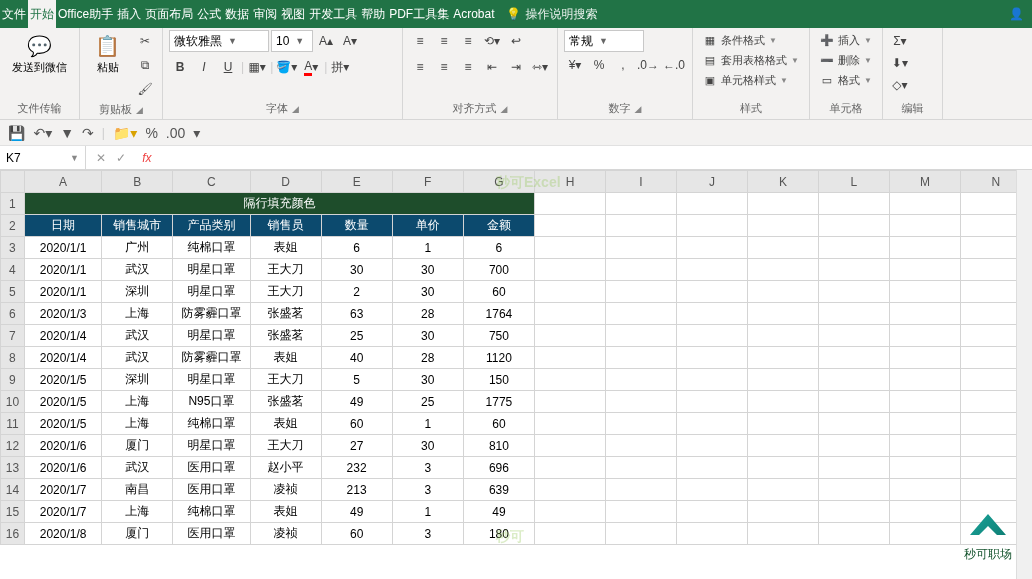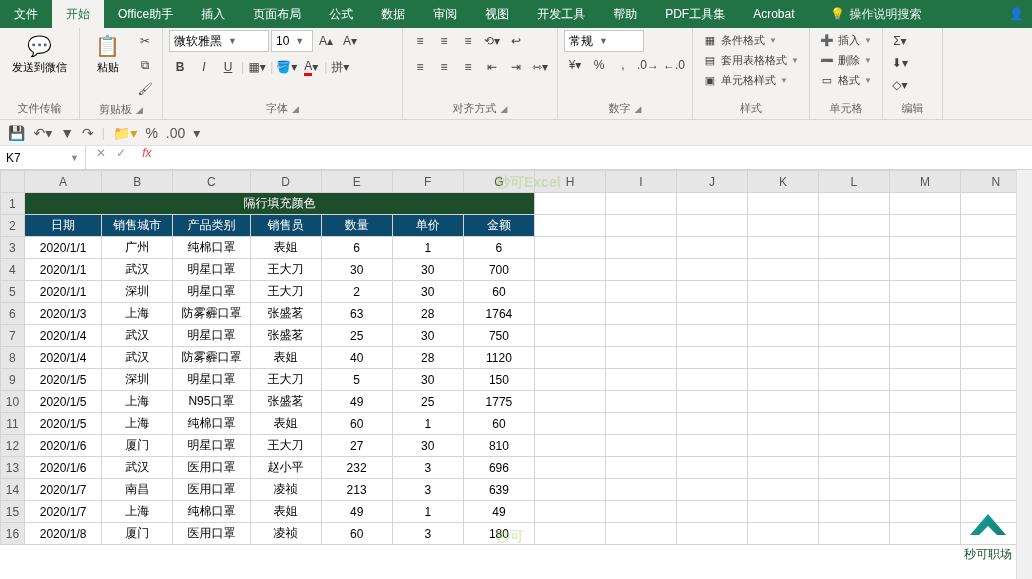--- a/index.html
+++ b/index.html
@@ -1,37 +1,37 @@
 <!DOCTYPE html>
 <html><head>
 <meta charset="utf-8">
 <style>
 * { margin: 0; padding: 0; box-sizing: border-box; font-family: "Microsoft YaHei", sans-serif; }
 body { background: #fff; font-size: 12px; overflow: hidden; width: 1032px; height: 579px; }
 .ribbon-tabs { background: #217346; height: 28px; display: flex; align-items: stretch; color: #fff; }
-.ribbon-tabs .tab { padding: 0 14px; display: flex; align-items: center; cursor: pointer; font-size: 12px; }
+.ribbon-tabs .tab { padding: 0 2px; display: flex; align-items: center; cursor: pointer; font-size: 12px; }
 .ribbon-tabs .tab.active { background: #f3f2f1; color: #217346; }
 .ribbon-tabs .tell-me { display:flex; align-items:center; gap:4px; margin-left:8px; opacity:.9; }
 .ribbon-tabs .spacer { flex:1; }
 .ribbon-tabs .acct { width:30px; display:flex; align-items:center; justify-content:center; }
 .ribbon { background: #f3f2f1; border-bottom: 1px solid #d6d6d6; height: 92px; display: flex; }
 .group { border-right: 1px solid #d6d6d6; display:flex; flex-direction:column; padding: 2px 6px 0; }
 .group-body { flex:1; display:flex; align-items:flex-start; gap:4px; }
 .group-label { text-align:center; font-size:11px; color:#666; padding:2px 0 3px; display:flex; justify-content:center; align-items:center; gap:4px; }
 .dlg-launcher { font-size:9px; color:#888; }
 .big-btn { display:flex; flex-direction:column; align-items:center; justify-content:center; gap:2px; padding:4px 6px; min-width:44px; cursor:pointer; font-size:11px; }
 .big-btn .ic { font-size:20px; }
 .small-row { display:flex; gap:2px; align-items:center; }
 .sbtn { min-width:22px; height:22px; display:flex; align-items:center; justify-content:center; border:1px solid transparent; cursor:pointer; font-size:12px; color:#444; }
 .combo { height:22px; border:1px solid #c8c8c8; background:#fff; display:flex; align-items:center; padding:0 4px; font-size:12px; gap:6px; }
 .combo .dd { font-size:9px; color:#666; }
 .stack { display:flex; flex-direction:column; gap:2px; }
 .qat { background:#f3f2f1; height:26px; display:flex; align-items:center; gap:8px; padding:0 8px; border-bottom:1px solid #e1e1e1; }
 .qat .qb { color:#555; cursor:pointer; font-size:14px; }
-.fbar { height:24px; display:flex; align-items:flex-start; border-bottom:1px solid #d6d6d6; }
+.fbar { height:24px; display:flex; align-items:center; border-bottom:1px solid #d6d6d6; }
 .namebox { width:86px; border-right:1px solid #d6d6d6; padding:0 6px; display:flex; align-items:center; justify-content:space-between; height:100%; }
 .namebox .dd { font-size:9px; color:#888; }
 .fx-btns { display:flex; gap:10px; padding:0 10px; color:#999; }
 .fx-lbl { font-style:italic; color:#ef4444; padding:0 6px; }
 .grid-wrap { position:relative; height: calc(579px - 28px - 92px - 26px - 24px); overflow:hidden; }
 table.grid { border-collapse:collapse; table-layout:fixed; }
 .grid th, .grid td { border:1px solid #d4d4d4; height:22px; font-size:12px; font-weight:normal; }
 .colhdr th { background:#e6e6e6; text-align:center; color:#555; }
 .rowhdr { background:#e6e6e6; text-align:center; color:#555; width:24px; }
 .corner { background:#e6e6e6; width:24px; }

